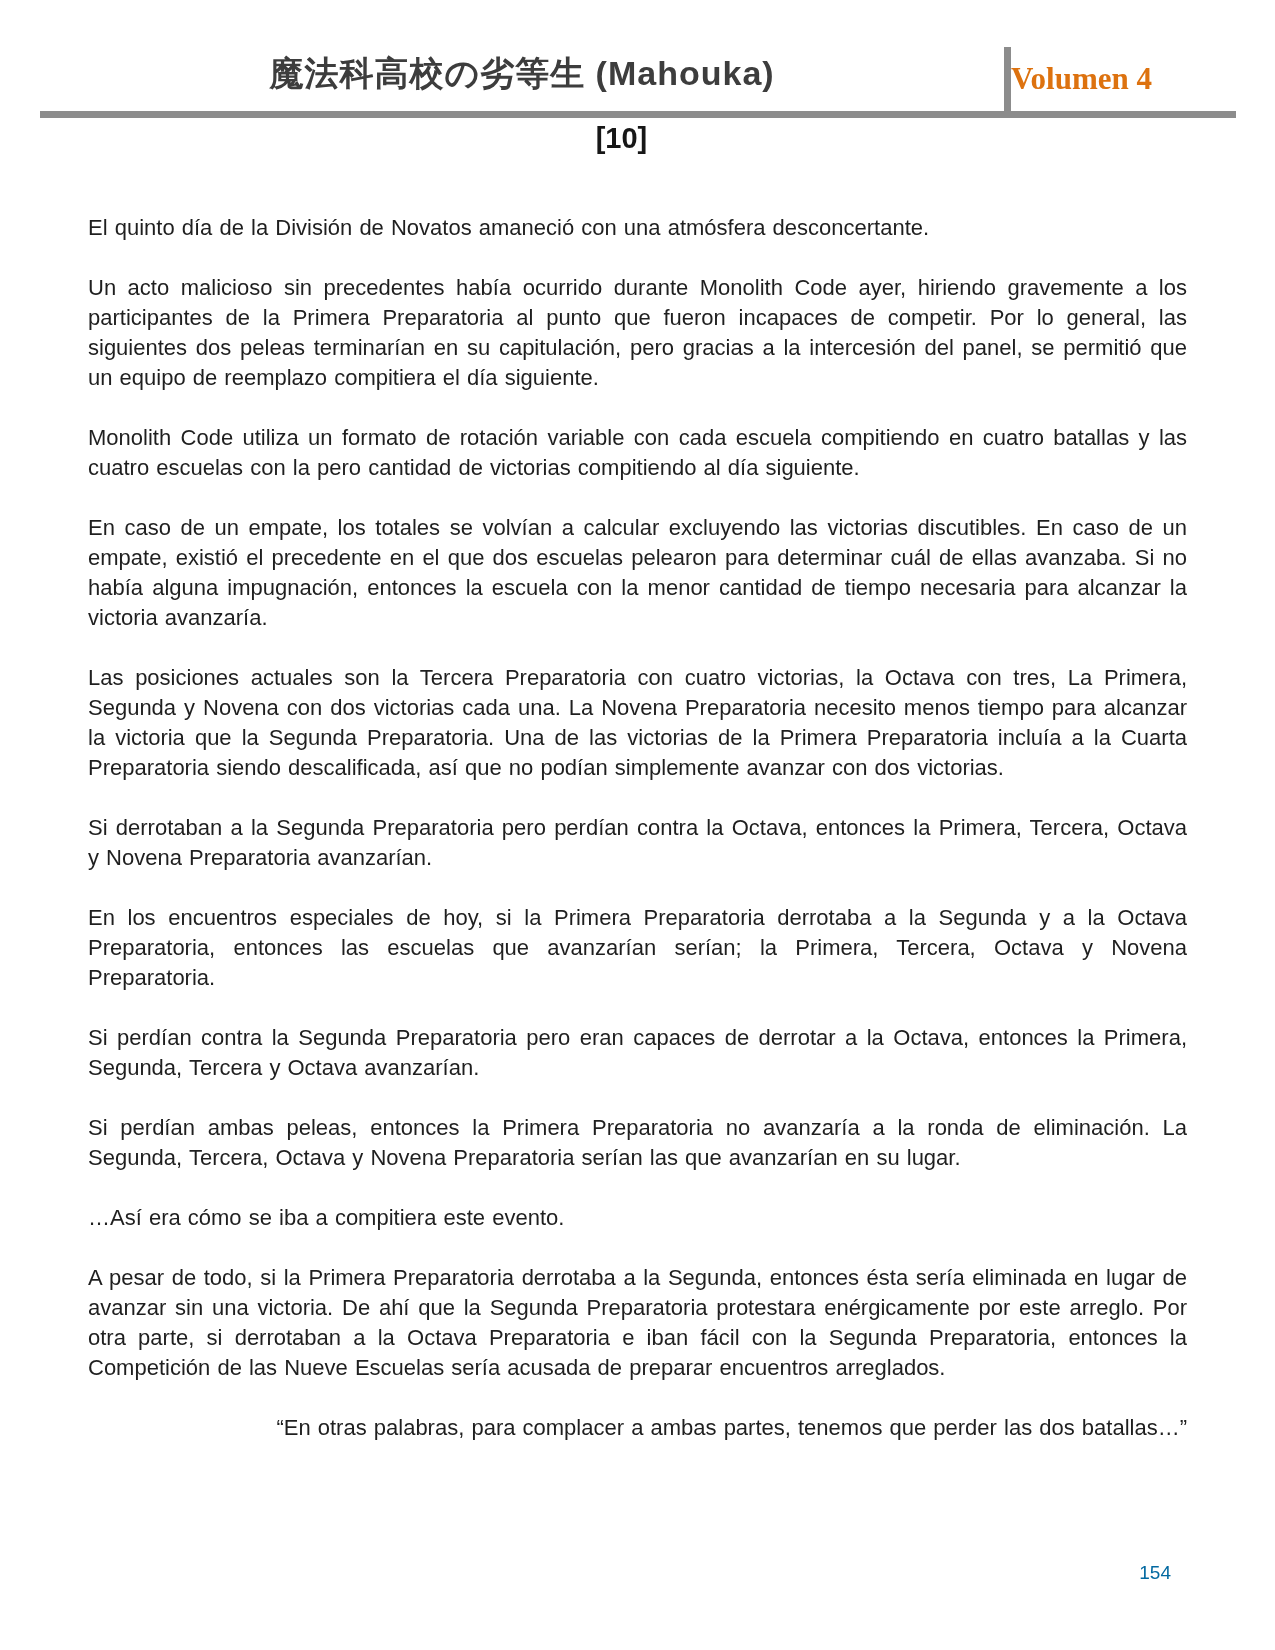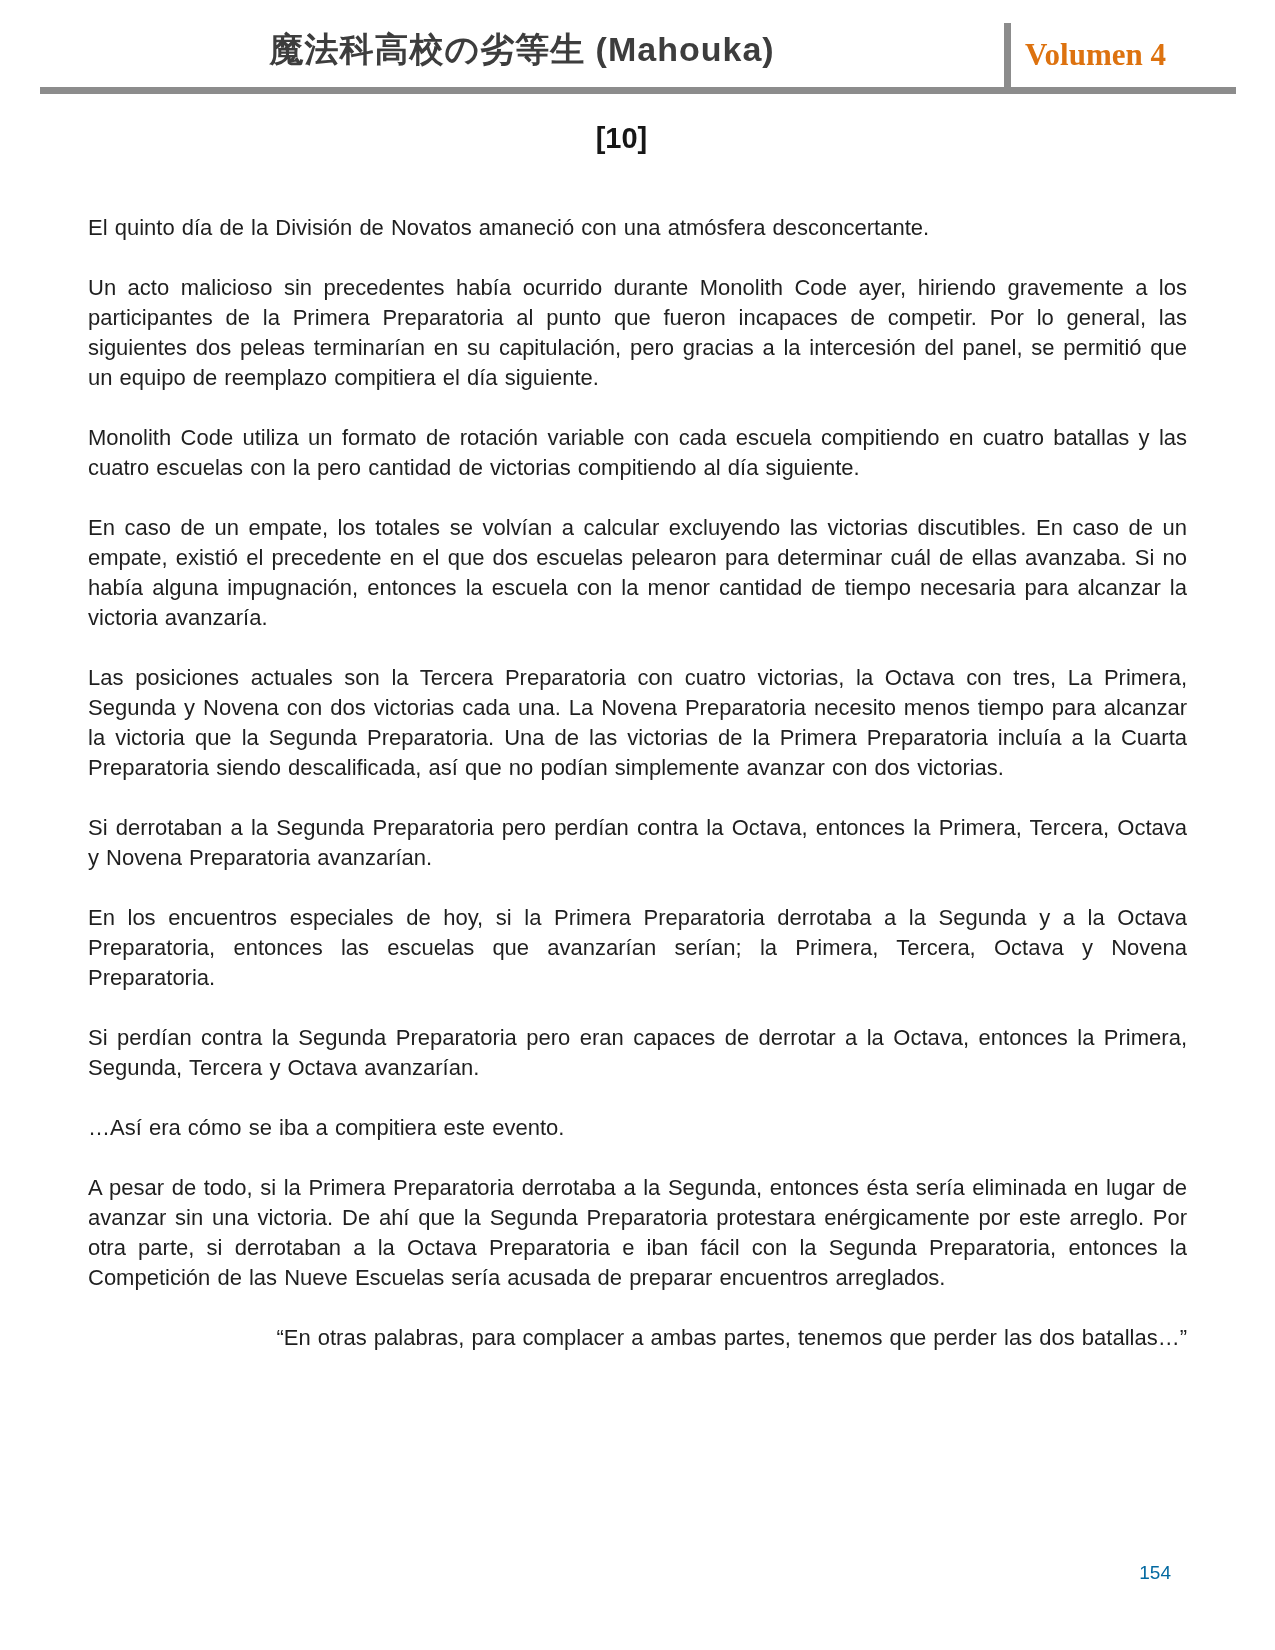--- a/index.html
+++ b/index.html
@@ -17,21 +17,21 @@
     background: #ffffff;
     overflow: hidden;
   }
 
   
   .header {
     position: absolute;
     top: 0;
     left: 40px;
     width: 1196px;
-    height: 94px;
+    height: 118px;
     border-bottom: 7px solid #8c8c8c;
     display: flex;
     align-items: flex-end;
   }
 
   .header-title-cell {
     flex: 1 1 auto;
     text-align: center;
     padding-bottom: 14px;
   }
@@ -43,21 +43,20 @@
     letter-spacing: 1px;
     font-family: "Liberation Sans", "DejaVu Sans", sans-serif;
   }
 
   .header-volume-cell {
     flex: 0 0 232px;
     height: 64px;
     border-left: 7px solid #8c8c8c;
     display: flex;
     align-items: center;
-    padding-left: 14px;
   }
 
   .header-volume {
     font-family: "Liberation Serif", "DejaVu Serif", serif;
     font-size: 31px;
     font-weight: bold;
   }
 
   
   .section-heading {
@@ -120,20 +119,21 @@
 
   <div class="body-text">
       <p>El quinto día de la División de Novatos amaneció con una atmósfera desconcertante.</p>
       <p>Un acto malicioso sin precedentes había ocurrido durante Monolith Code ayer, hiriendo gravemente a los participantes de la Primera Preparatoria al punto que fueron incapaces de competir. Por lo general, las siguientes dos peleas terminarían en su capitulación, pero gracias a la intercesión del panel, se permitió que un equipo de reemplazo compitiera el día siguiente.</p>
       <p>Monolith Code utiliza un formato de rotación variable con cada escuela compitiendo en cuatro batallas y las cuatro escuelas con la pero cantidad de victorias compitiendo al día siguiente.</p>
       <p>En caso de un empate, los totales se volvían a calcular excluyendo las victorias discutibles. En caso de un empate, existió el precedente en el que dos escuelas pelearon para determinar cuál de ellas avanzaba. Si no había alguna impugnación, entonces la escuela con la menor cantidad de tiempo necesaria para alcanzar la victoria avanzaría.</p>
       <p>Las posiciones actuales son la Tercera Preparatoria con cuatro victorias, la Octava con tres, La Primera, Segunda y Novena con dos victorias cada una. La Novena Preparatoria necesito menos tiempo para alcanzar la victoria que la Segunda Preparatoria. Una de las victorias de la Primera Preparatoria incluía a la Cuarta Preparatoria siendo descalificada, así que no podían simplemente avanzar con dos victorias.</p>
       <p>Si derrotaban a la Segunda Preparatoria pero perdían contra la Octava, entonces la Primera, Tercera, Octava y Novena Preparatoria avanzarían.</p>
       <p>En los encuentros especiales de hoy, si la Primera Preparatoria derrotaba a la Segunda y a la Octava Preparatoria, entonces las escuelas que avanzarían serían; la Primera, Tercera, Octava y Novena Preparatoria.</p>
       <p>Si perdían contra la Segunda Preparatoria pero eran capaces de derrotar a la Octava, entonces la Primera, Segunda, Tercera y Octava avanzarían.</p>
+      <p>Si perdían ambas peleas, entonces la Primera Preparatoria no avanzaría a la ronda de eliminación. La Segunda, Tercera, Octava y Novena Preparatoria serían las que avanzarían en su lugar.</p>
       <p>…Así era cómo se iba a compitiera este evento.</p>
       <p>A pesar de todo, si la Primera Preparatoria derrotaba a la Segunda, entonces ésta sería eliminada en lugar de avanzar sin una victoria. De ahí que la Segunda Preparatoria protestara enérgicamente por este arreglo. Por otra parte, si derrotaban a la Octava Preparatoria e iban fácil con la Segunda Preparatoria, entonces la Competición de las Nueve Escuelas sería acusada de preparar encuentros arreglados.</p>
       <p>“En otras palabras, para complacer a ambas partes, tenemos que perder las dos batallas…”</p>
     </div>
 
   <div class="page-number">154</div>
 
 </div>
 
 </body></html>

